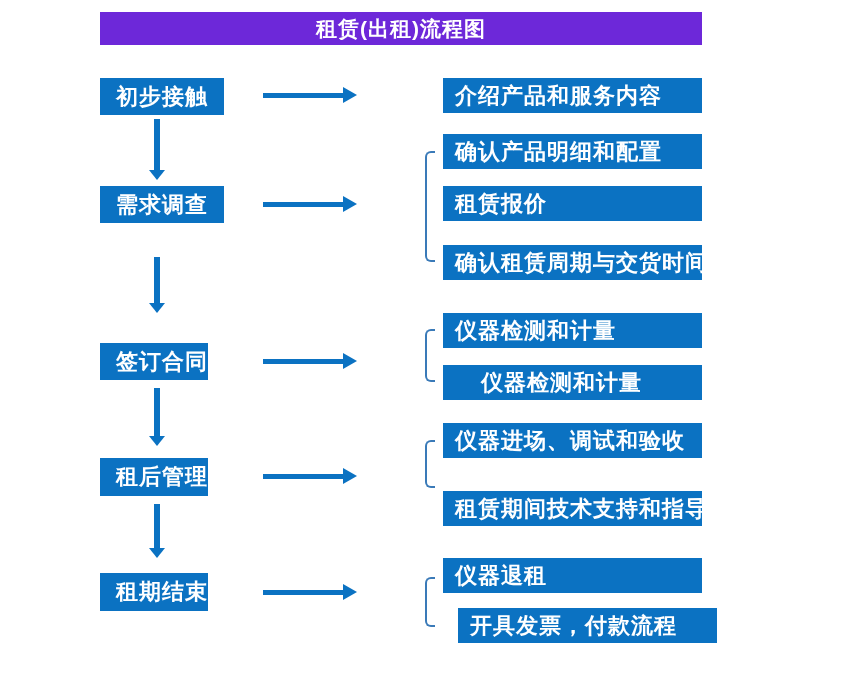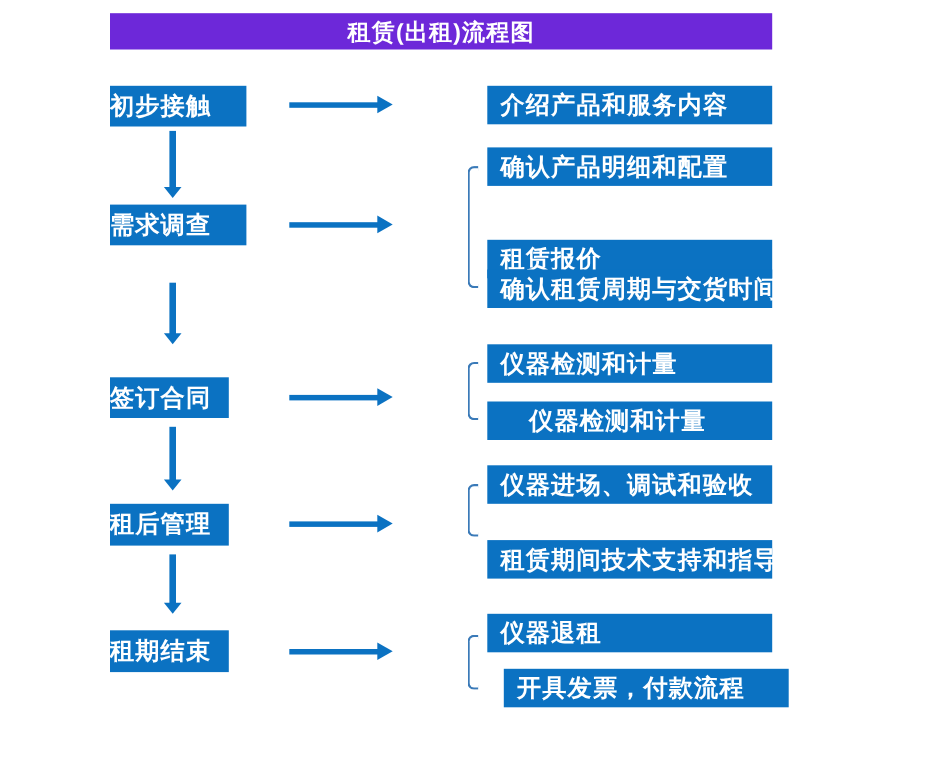--- a/index.html
+++ b/index.html
@@ -8,33 +8,33 @@
     font-family:"Liberation Sans","DejaVu Sans",sans-serif;
   }
   .title-bar{
     position:absolute;left:100px;top:12px;width:602px;height:33px;
     background:#6d28d9;color:#ffffff;font-weight:bold;font-size:21px;
     display:flex;align-items:center;justify-content:center;letter-spacing:1px;
   }
   .stage{
     position:absolute;left:100px;height:37px;background:#0b72c2;color:#ffffff;
     font-weight:bold;font-size:22px;display:flex;align-items:center;
-    padding-left:0;box-sizing:border-box;letter-spacing:1px;
+    padding-left:16px;box-sizing:border-box;letter-spacing:1px;
   }
   .s1{top:78px;width:124px;}
   .s2{top:186px;width:124px;}
   .s3{top:343px;width:108px;}
   .s4{top:458px;width:108px;height:38px;}
   .s5{top:573px;width:108px;height:38px;}
   .out{
     position:absolute;left:443px;width:259px;height:35px;background:#0b72c2;color:#ffffff;
     font-weight:bold;font-size:22px;display:flex;align-items:center;
     padding-left:12px;box-sizing:border-box;letter-spacing:1px;white-space:nowrap;
   }
-  .o1{top:78px;}.o2{top:134px;}.o3{top:186px;margin-top:32px;}.o4{top:245px;}.o5{top:313px;}
+  .o1{top:78px;}.o2{top:134px;}.o3{top:186px;}.o4{top:245px;}.o5{top:313px;}
   .o6{top:365px;padding-left:38px;}.o7{top:423px;}.o8{top:491px;}.o9{top:558px;}.o10{top:608px;margin-left:15px;}
   .harrow{position:absolute;left:263px;width:94px;height:16px;}
   .harrow .shaft{position:absolute;left:0;top:6px;height:5px;right:12px;background:#0b72c2;}
   .harrow .head{
     position:absolute;right:0;top:0;width:0;height:0;
     border-top:8px solid transparent;border-bottom:8px solid transparent;
     border-left:14px solid #0b72c2;
   }
   .ha1{top:87px;}.ha2{top:196px;}.ha3{top:353px;}.ha4{top:468px;}.ha5{top:584px;}
   .varrow{position:absolute;left:149px;width:16px;}

